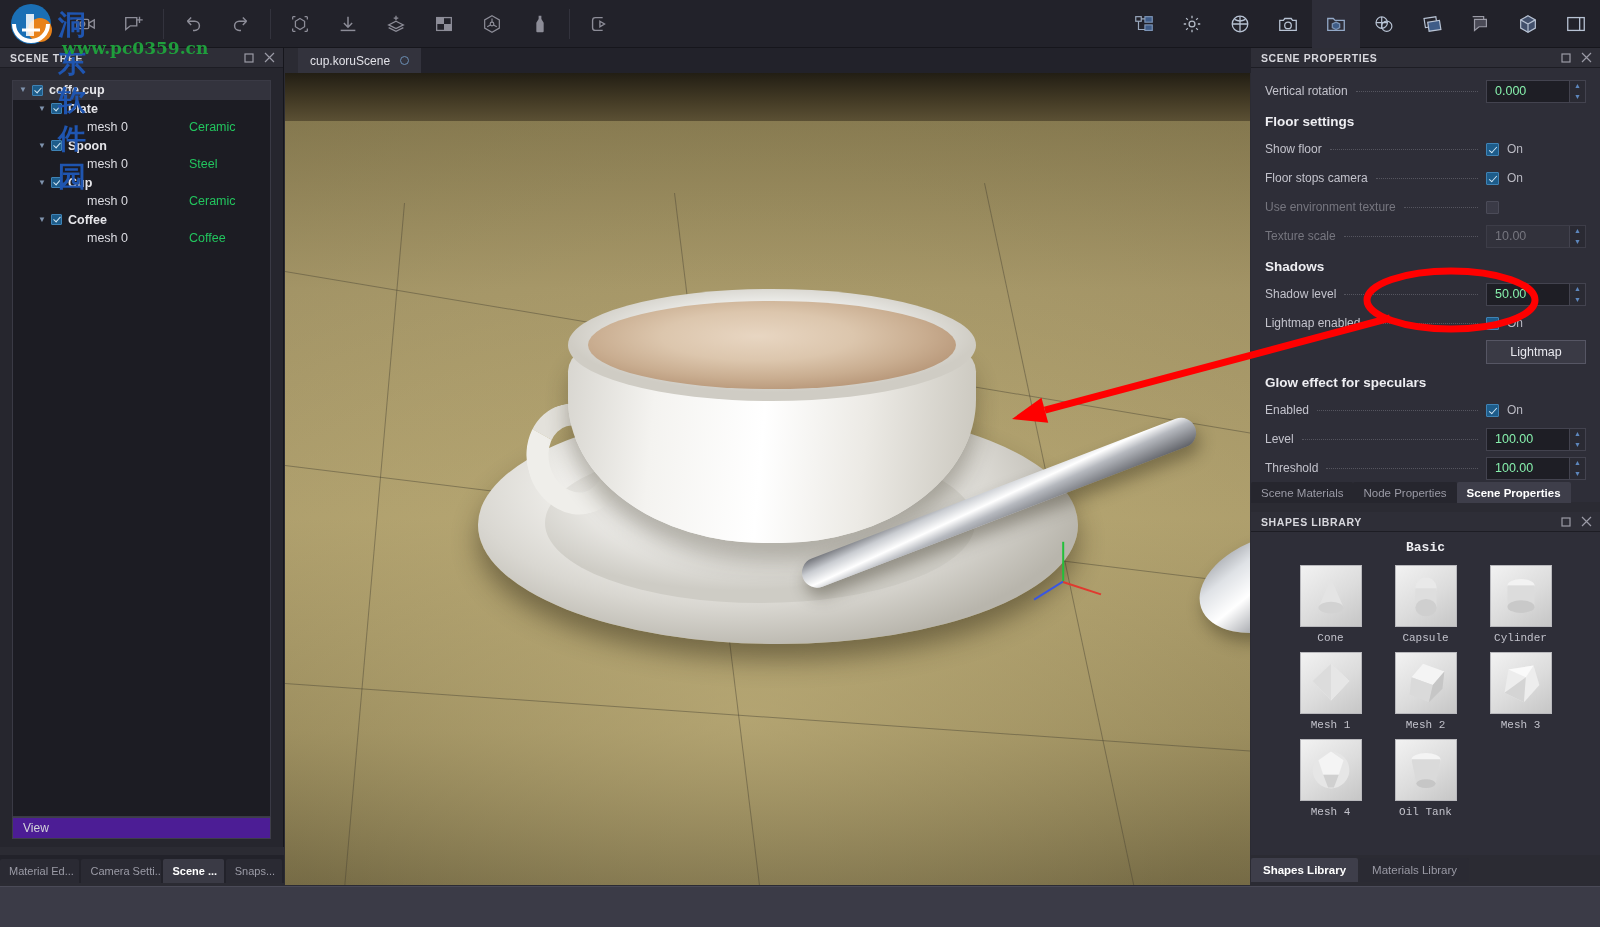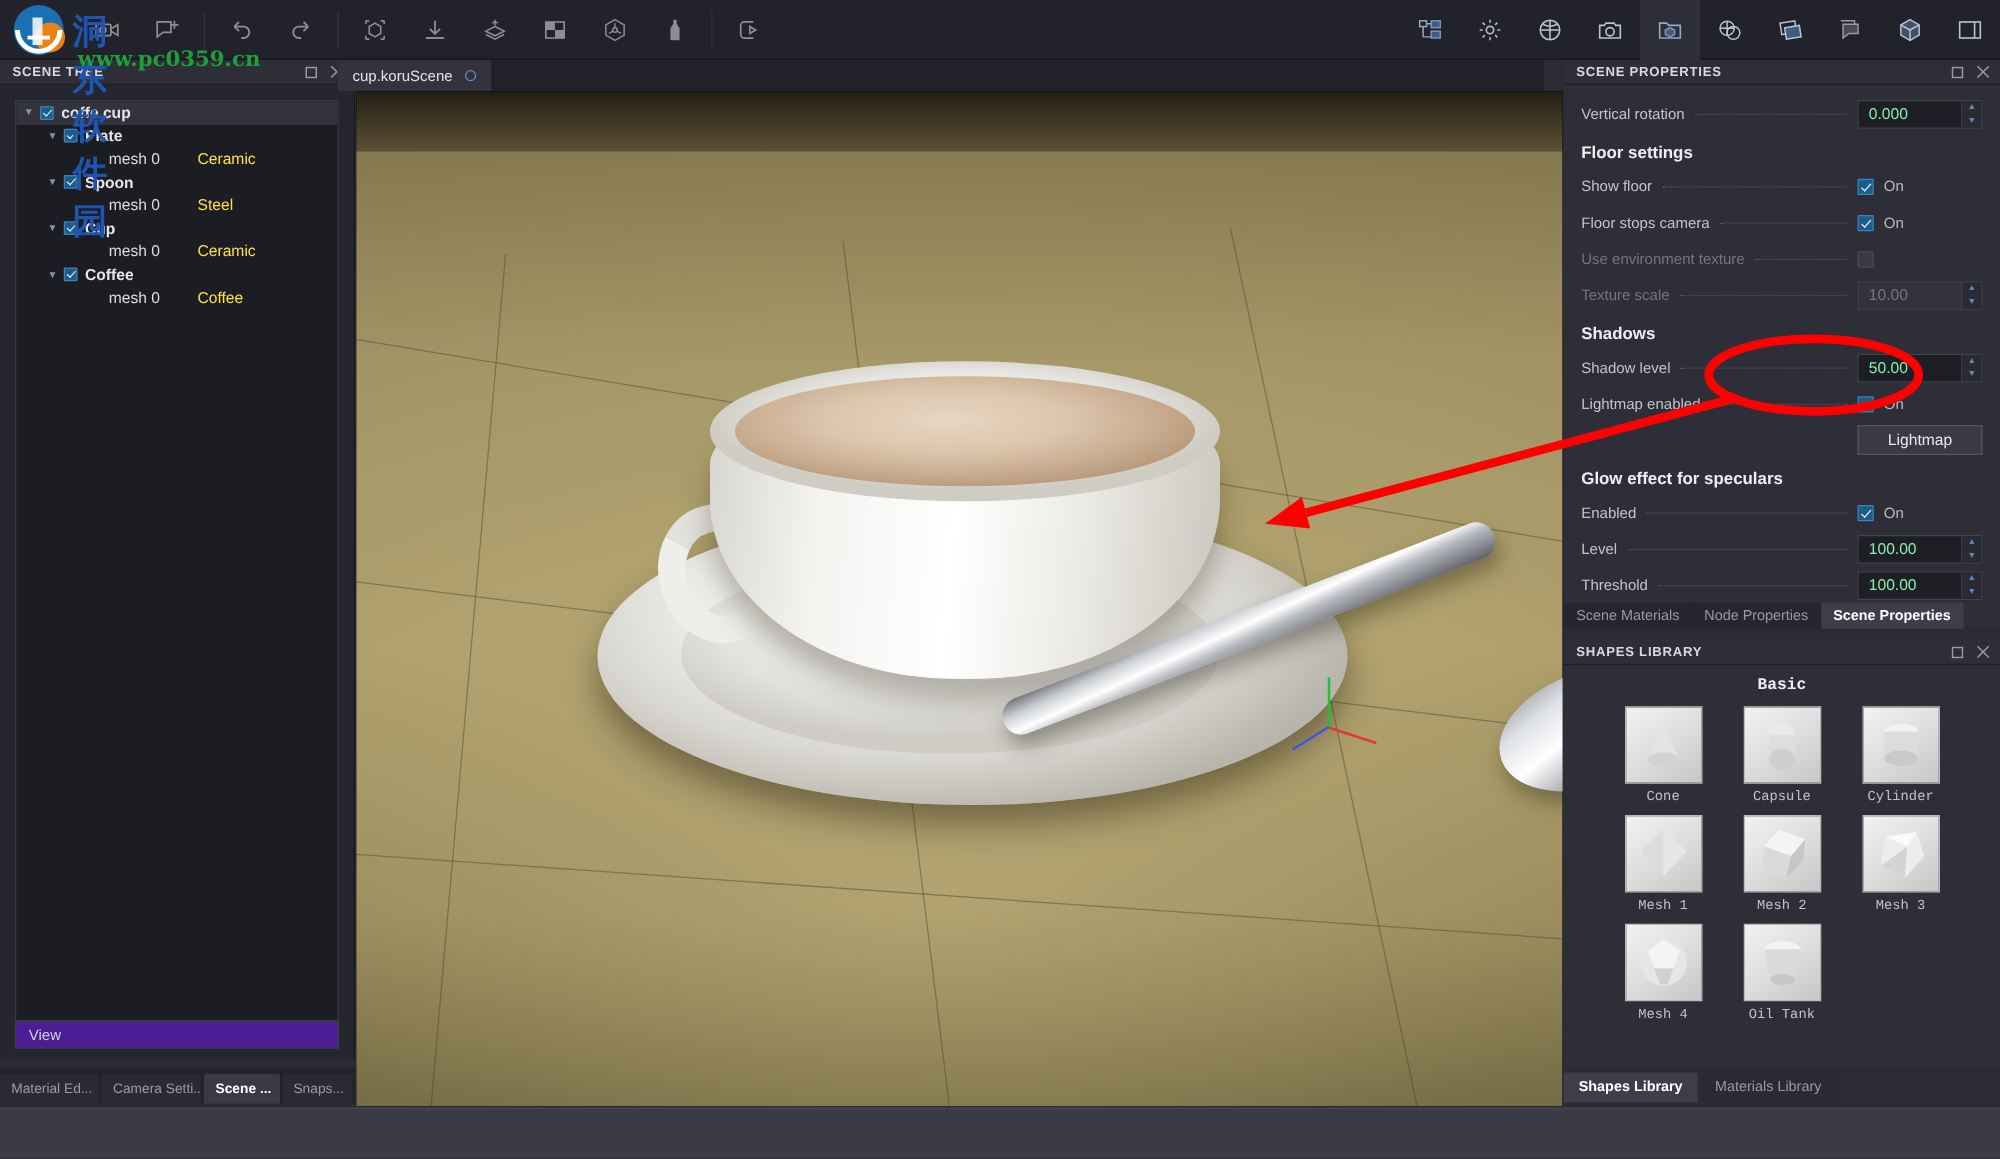--- a/index.html
+++ b/index.html
@@ -60,21 +60,21 @@
     width: 11px; height: 11px; flex: none; margin-right: 6px;
     background: #1d5c8a; border: 1px solid #3f83b5; border-radius: 1px;
     position: relative;
   }
   .tw-check::after {
     content: ""; position: absolute; left: 3px; top: 0px; width: 3px; height: 6px;
     border: solid #cfe4f2; border-width: 0 1.6px 1.6px 0; transform: rotate(42deg);
   }
   .tw-name { color: #e6e6ea; font-weight: bold; }
   .tw-name.child { font-weight: normal; color: #dcdce2; }
-  .tw-mat { color: #fde047; font-weight: normal; margin-left: 30px; }
+  .tw-mat { color: #22c55e; font-weight: normal; margin-left: 61px; }
   .tree-view-btn {
     margin: 0 12px 8px 12px; height: 22px; background: #4c1d95; border: 1px solid #3e3e4a;
     display: flex; align-items: center; padding-left: 10px; font-size: 12px; color: #d4d4da;
     cursor: pointer;
   }
 
   
   #left-tabs {
     position: absolute; left: 0; top: 855px; width: 284px; height: 28px;
     display: flex; align-items: flex-end; background: #22222a;
@@ -82,21 +82,21 @@
   .ltab {
     height: 24px; padding: 0 9px; display: flex; align-items: center;
     font-size: 11px; color: #9b9ba6; background: #2a2a33; margin-right: 2px;
     cursor: pointer; border-radius: 2px 2px 0 0; max-width: 80px; overflow: hidden;
     white-space: nowrap;
   }
   .ltab.active { background: #3a3a45; color: #ffffff; font-weight: bold; }
 
   
   #doc-tabbar {
-    position: absolute; left: 270px; top: 48px; width: 965px; height: 25px;
+    position: absolute; left: 298px; top: 48px; width: 965px; height: 25px;
     background: #22222a; display: flex; align-items: flex-start;
   }
   .doc-tab {
     height: 25px; padding: 0 12px; display: flex; align-items: center; gap: 10px;
     background: #33333d; font-size: 12px; color: #e2e2e8; cursor: pointer;
   }
   .doc-tab .dot {
     width: 9px; height: 9px; border-radius: 50%; border: 1.5px solid #6b8fb5;
   }
   #viewport {

